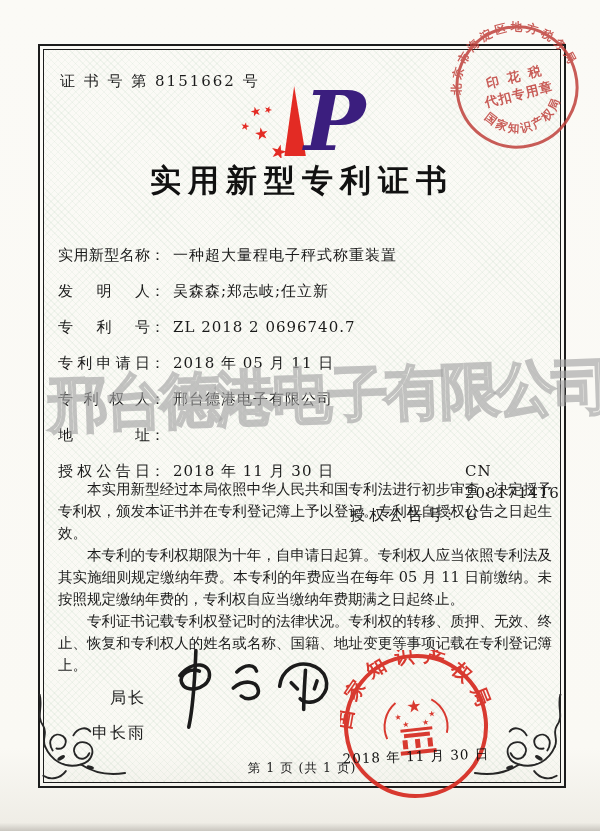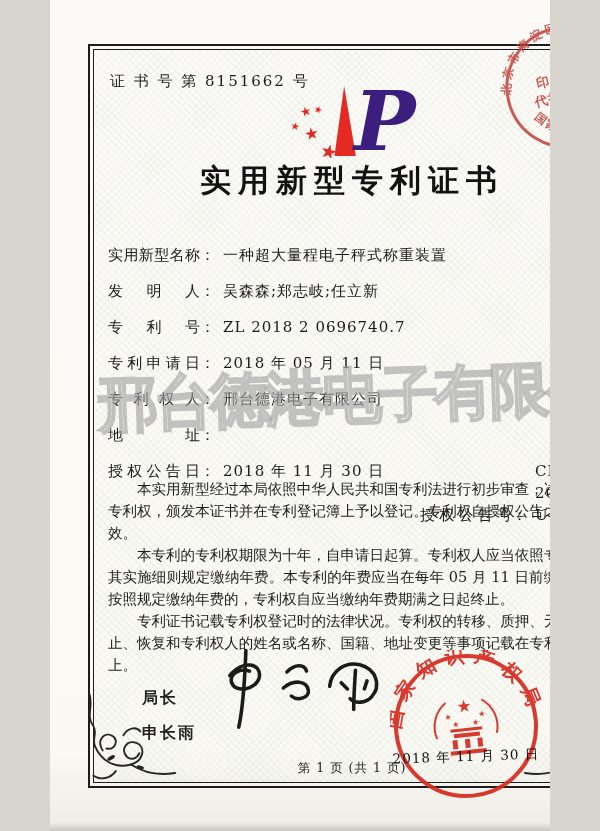--- a/index.html
+++ b/index.html
@@ -1,43 +1,43 @@
 <!DOCTYPE html>
 <html><head>
 <meta charset="utf-8">
 <style>
   html,body{margin:0;padding:0;}
   body{background:#d8d5cf;font-family:"DejaVu Serif","Liberation Serif",serif;}
-  #page{position:relative;width:500px;height:831px;margin:0 auto;overflow:hidden;
+  #page{position:relative;width:600px;height:831px;margin:0 auto;overflow:hidden;
         background:linear-gradient(180deg,#fbfaf6 0%,#faf9f4 90%,#efede6 99%,#c9c6bf 100%);}
   
   .frame{position:absolute;left:38px;top:44px;width:528px;height:744px;
          border:2px solid #1c1c1c;box-sizing:border-box;}
   .frame-inner{position:absolute;left:3px;top:3px;right:3px;bottom:3px;
          border:1px solid #1c1c1c;
          background:
            repeating-linear-gradient(45deg, rgba(140,185,150,0.10) 0 1px, transparent 1px 5px),
            repeating-linear-gradient(-45deg, rgba(140,185,150,0.08) 0 1px, transparent 1px 5px);}
   .cert-no{position:absolute;left:60px;top:72px;font-size:15px;letter-spacing:2px;color:#1b1b1b;z-index:3;}
   .logo{position:absolute;left:228px;top:84px;width:144px;height:74px;z-index:3;}
   .title{position:absolute;left:38px;top:160px;width:528px;text-align:center;
          font-size:31px;font-weight:700;letter-spacing:7px;color:#111;z-index:3;}
   .fields{position:absolute;left:58px;top:244px;width:494px;z-index:3;}
   .frow{display:flex;align-items:center;margin-bottom:14px;font-size:15px;line-height:22px;color:#1a1a1a;}
   .flabel{display:inline-block;width:92px;text-align:justify;text-align-last:justify;font-weight:500;flex:0 0 92px;}
   .fcolon{margin-right:8px;}
   .fvalue{letter-spacing:1px;font-weight:500;}
-  .grant-row{display:flex;font-size:15px;line-height:22px;color:#1a1a1a;margin-top:0;gap:20px;}
+  .grant-row{display:flex;font-size:15px;line-height:22px;color:#1a1a1a;margin-top:0;}
   .grant-left{display:flex;align-items:baseline;width:292px;flex:0 0 292px;}
   .grant-right{display:flex;align-items:flex-end;}
   .paras{position:absolute;left:58px;top:478px;width:494px;z-index:3;
          font-size:14.5px;line-height:22px;text-align:justify;color:#1c1c1c;}
   .paras p{margin:0;text-indent:2em;}
   .signer{position:absolute;left:92px;top:688px;z-index:3;
-          font-family:"DejaVu Sans","Liberation Sans",sans-serif;font-weight:700;font-size:16px;color:#222;}
+          font-family:"DejaVu Sans","Liberation Sans",sans-serif;font-weight:400;font-size:16px;color:#222;text-align:right;}
   .signer div{margin-bottom:14px;letter-spacing:2px;}
   .signature{position:absolute;left:146px;top:642px;width:196px;height:92px;z-index:3;}
   .footer{position:absolute;left:38px;top:760px;width:528px;text-align:center;
           font-size:12.5px;letter-spacing:1px;color:#222;z-index:3;}
   .watermark{position:absolute;left:48px;top:356px;z-index:4;white-space:nowrap;
              font-size:60px;font-weight:700;letter-spacing:-4px;
              color:transparent;-webkit-text-stroke:2px rgba(165,165,165,0.65);
              transform:rotate(-2deg);pointer-events:none;}
   .seal-tax{position:absolute;left:450px;top:20px;width:134px;height:134px;z-index:5;opacity:.85;}
   .seal-office{position:absolute;left:340px;top:650px;width:152px;height:152px;z-index:5;opacity:.92;}

